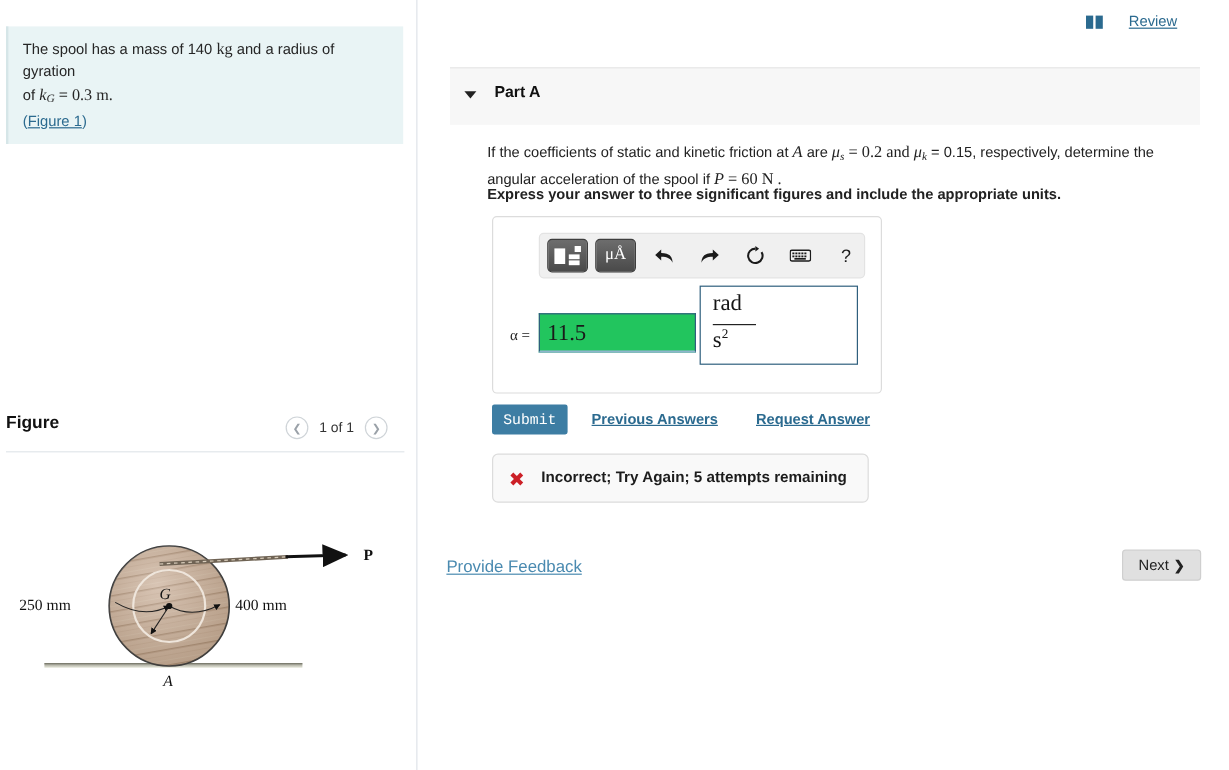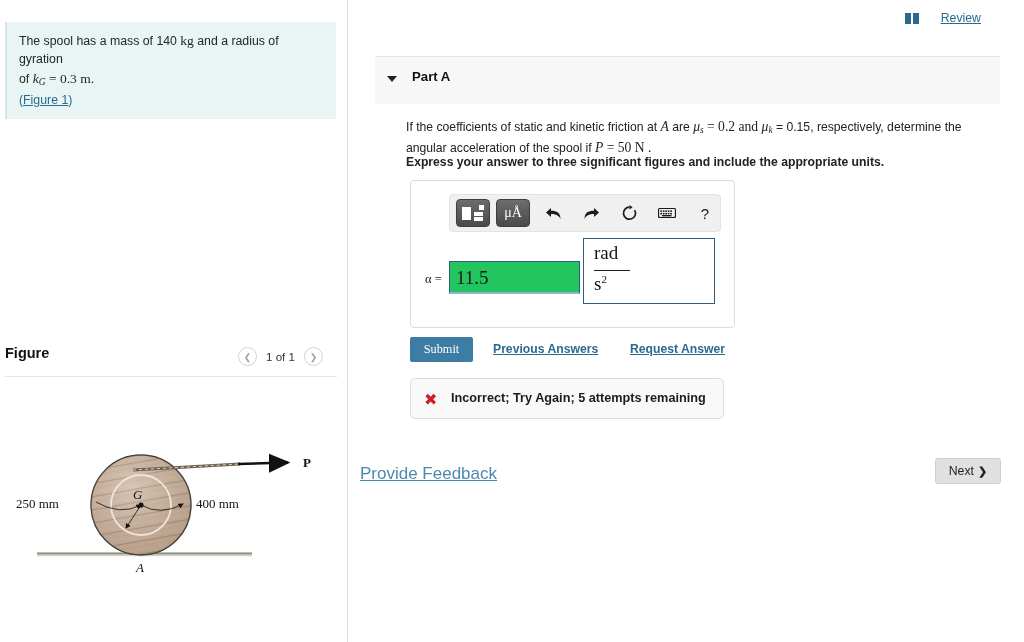--- a/index.html
+++ b/index.html
@@ -197,21 +197,21 @@
     font-family: "Liberation Serif", serif; font-size: 19px; color: #151515;
   }
   #unit-den sup { font-size: 11px; }
 
   
   #submit-btn {
     position: absolute; left: 62px; top: 337px;
     width: 63px; height: 25px;
     background: #3d7da3; color: #fff;
     border: none; border-radius: 2px;
-    font-family: Liberation Serif, serif;
+    font-family: Liberation Mono, monospace;
     font-size: 12.3px; cursor: pointer;
   }
   #prev-answers {
     position: absolute; left: 145px; top: 342px;
     font-size: 12.2px; color: #2b6a8f;
     text-decoration: underline; font-weight: bold; cursor: pointer;
   }
   #request-answer {
     position: absolute; left: 248px; top: 342px;
     font-size: 12.2px; color: #2b6a8f;
@@ -231,22 +231,22 @@
     color: #cc2027; font-size: 16px; font-weight: bold;
     font-family: "DejaVu Sans", sans-serif;
   }
   #feedback-text {
     position: absolute; left: 40px; top: 12px;
     font-size: 12.7px; font-weight: bold; color: #1c1c1c;
   }
 
   
   #provide-feedback {
-    position: absolute; left: 12px; top: 464px;
-    font-size: 17px; color: #4a8ab0;
+    position: absolute; left: 24px; top: 464px;
+    font-size: 14px; color: #4a8ab0;
     text-decoration: underline; cursor: pointer;
   }
   #next-btn {
     position: absolute; left: 587px; top: 458px;
     width: 66px; height: 26px;
     background: #e0e0e0; border: 1px solid #cfcfcf;
     border-radius: 3px;
     display: flex; align-items: center; justify-content: center;
     gap: 4px; font-size: 12.3px; color: #222; cursor: pointer;
   }
@@ -341,21 +341,21 @@
         </span>
       <span id="review-label">Review</span>
     </div>
 
     <div id="partA-panel">
       <div id="partA-caret"></div>
       <div id="partA-title">Part A</div>
     </div>
 
     <div id="question-text">
-      <span>If the coefficients of static and kinetic friction at </span><span class="mi">A</span><span> are </span><span class="mi">μ</span><span class="msub">s</span><span class="mr"> = 0.2 and </span><span class="mi">μ</span><span class="msub">k</span><span> = 0.15, respectively, determine the angular acceleration of the spool if </span><span class="mi">P</span><span class="mr"> = 50 N .</span>
+      <span>If the coefficients of static and kinetic friction at </span><span class="mi">A</span><span> are </span><span class="mi">μ</span><span class="msub">s</span><span class="mr"> = 0.2 and </span><span class="mi">μ</span><span class="msub">k</span><span> = 0.15, respectively, determine the angular acceleration of the spool if </span><span class="mi">P</span><span class="mr"> = 60 N .</span>
     </div>
 
     <div id="instruction">Express your answer to three significant figures and include the appropriate units.</div>
 
     <div id="answer-widget">
 
       <div id="mathtoolbar">
         <div class="tb-btn">
           <span class="tpl-glyph">
             <span class="big"></span>

